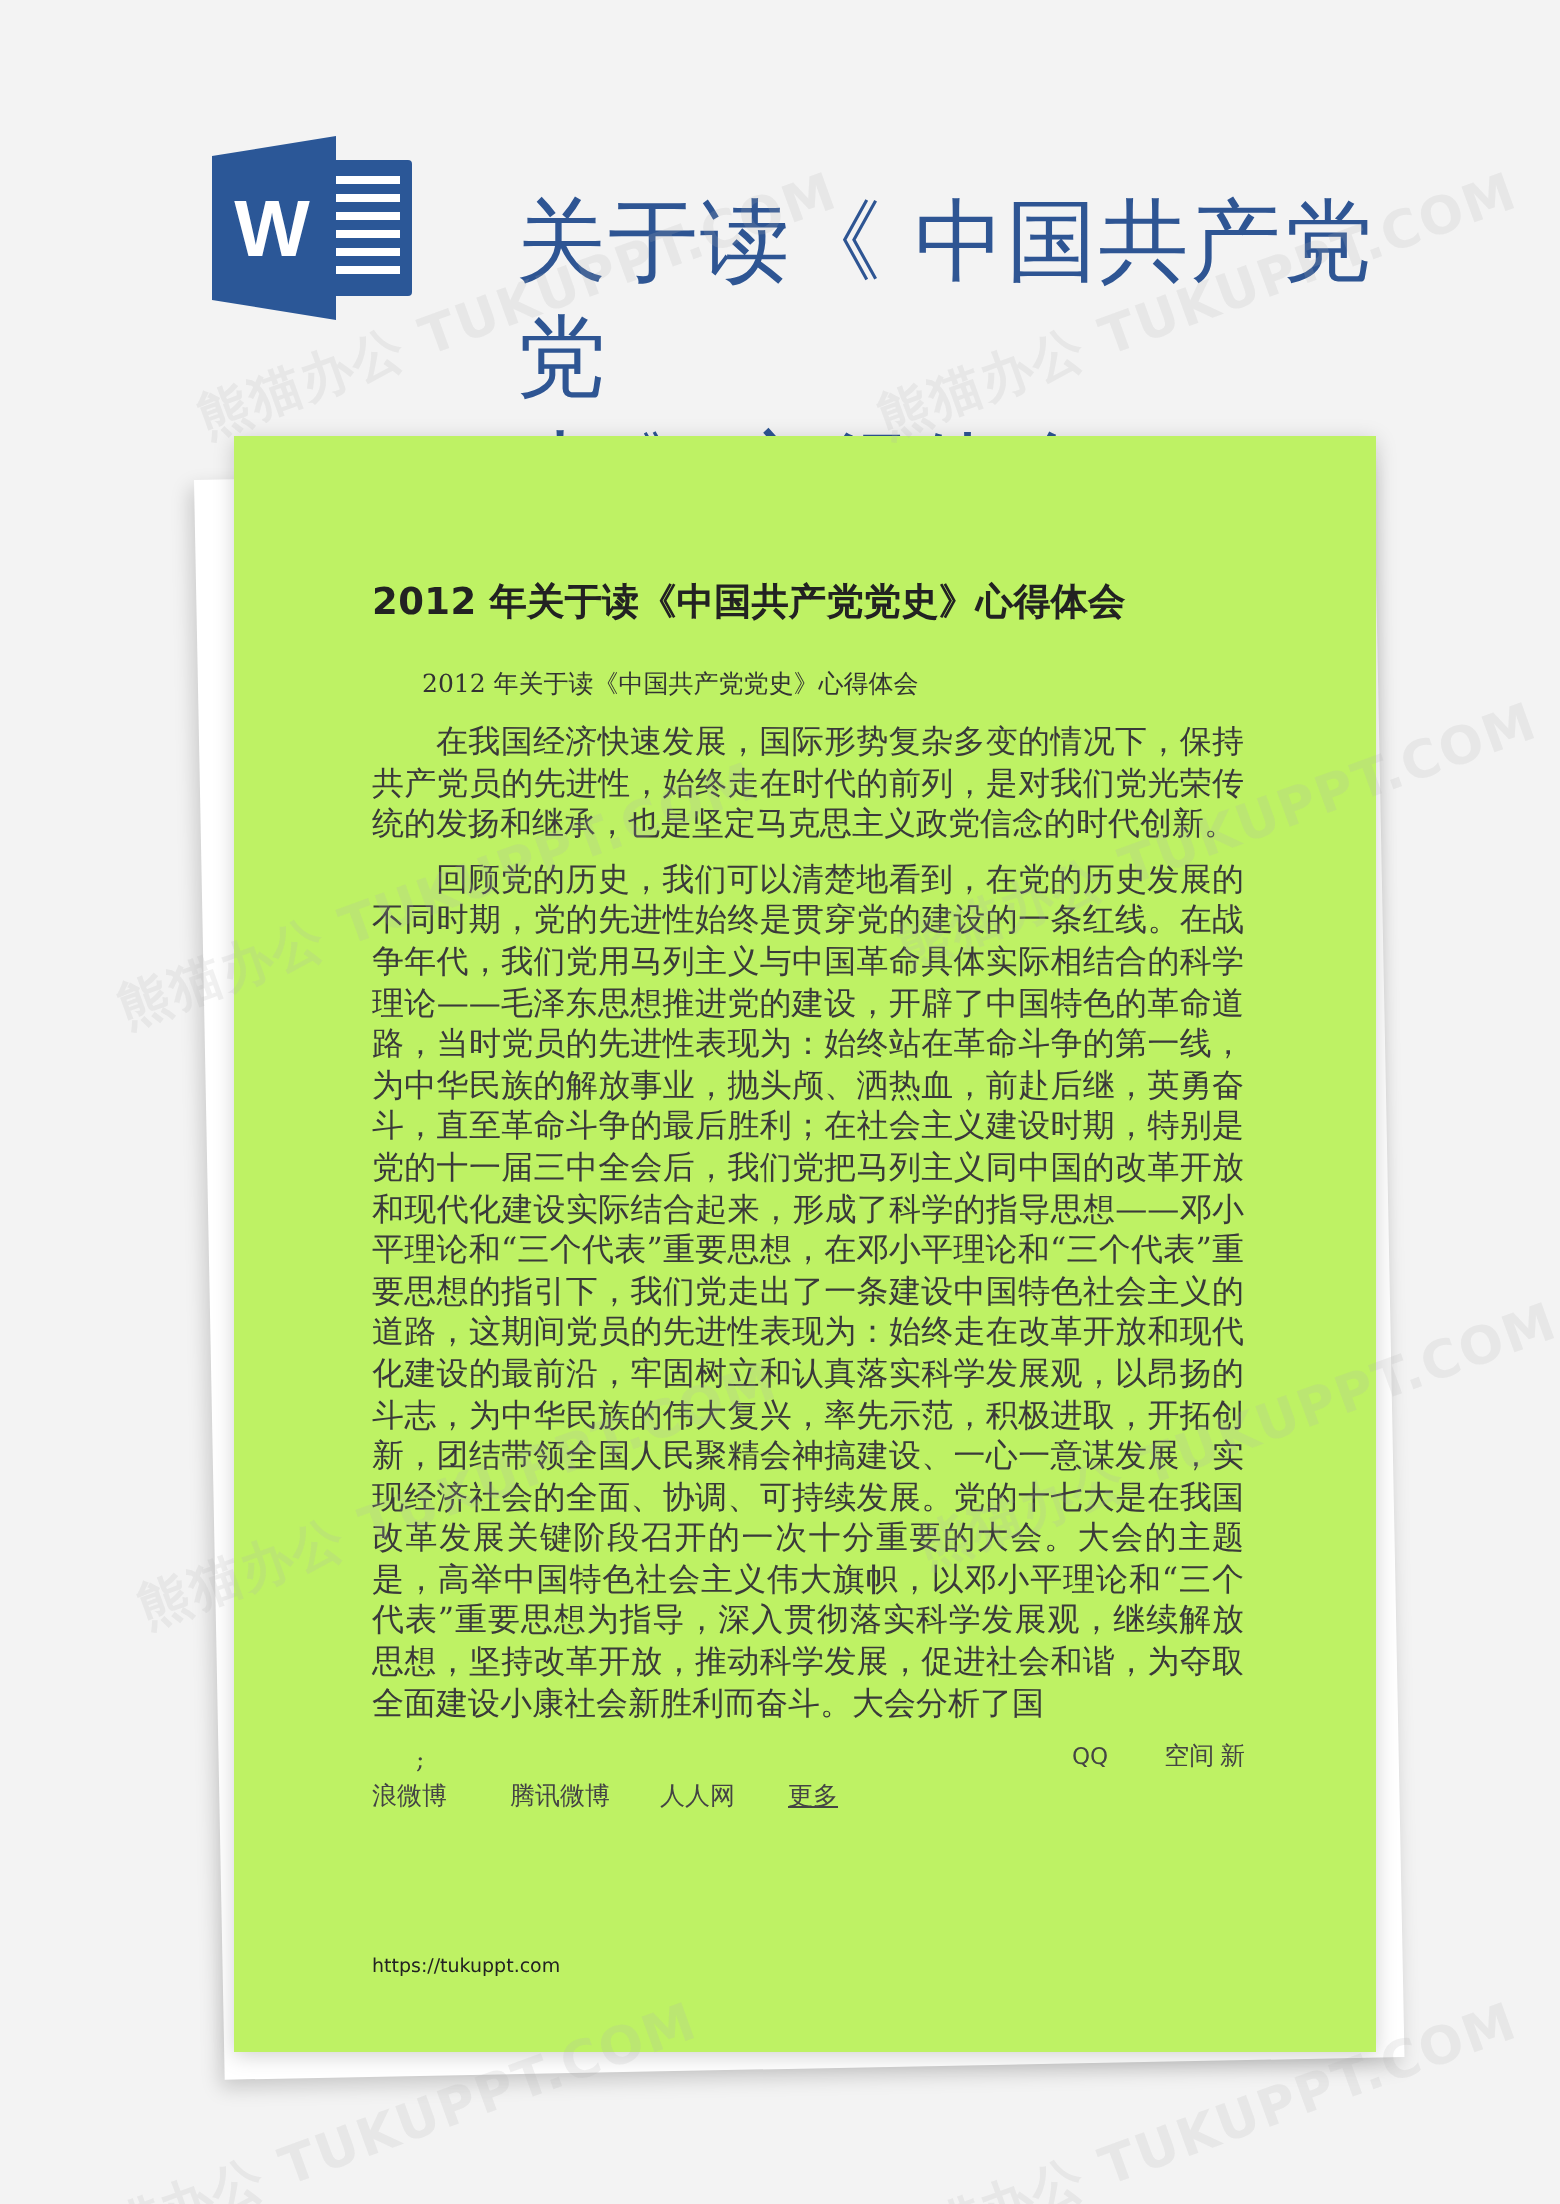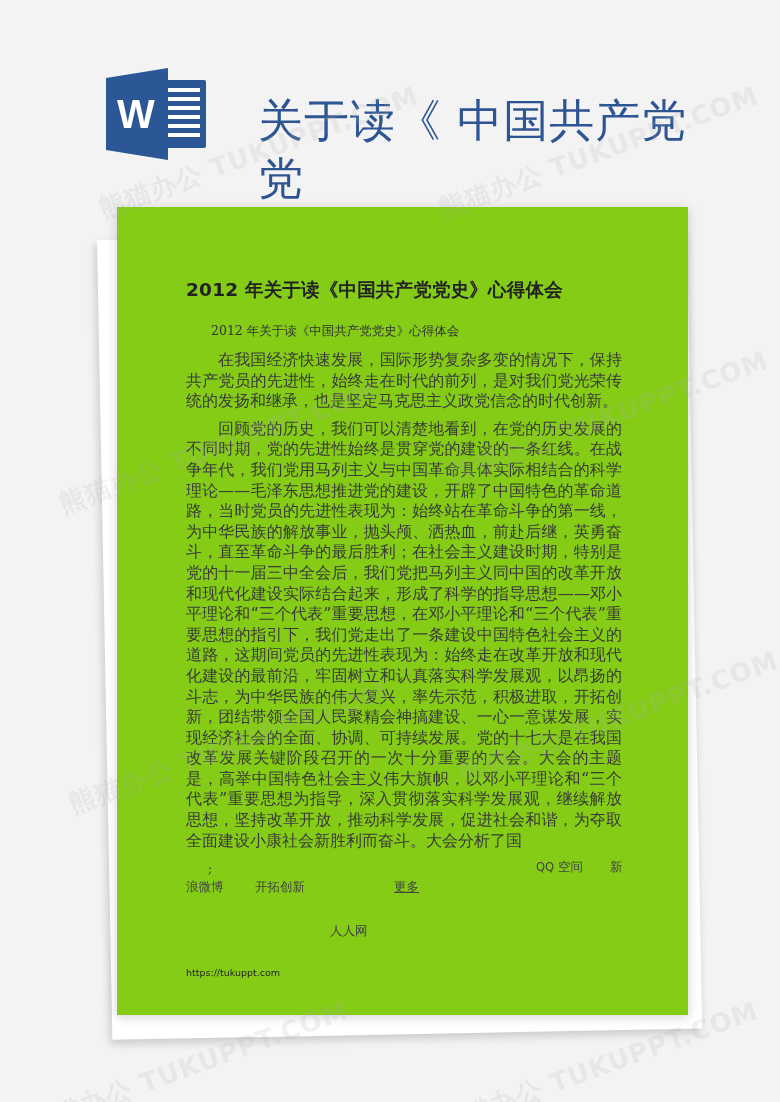--- a/index.html
+++ b/index.html
@@ -22,22 +22,22 @@
       margin-top: 32px;
     }
     
     .back-page {
       position: absolute; left: 97px; top: 240px; width: 590px; height: 800px;
       background: #ffffff;
       transform: rotate(-1.1deg); transform-origin: left top;
       box-shadow: -2px 4px 10px rgba(0,0,0,0.18);
     }
     .front-page {
-      position: absolute; left: 117px; top: 207px; width: 571px; height: 808px;
-      background: #84cc16;
+      position: absolute; left: 117px; top: 218px; width: 571px; height: 808px;
+      background: #bef264;
       box-shadow: 0 2px 10px rgba(0,0,0,0.18);
     }
     .doc-title {
       position: absolute; left: 69px; top: 70px;
       font-family: "DejaVu Sans", "Liberation Sans", sans-serif;
       font-size: 18.5px; font-weight: bold; color: #222; letter-spacing: 0.2px;
     }
     .doc-subtitle {
       position: absolute; left: 94px; top: 116px;
       font-size: 12.5px; color: #333;
@@ -104,26 +104,26 @@
 
   <div class="body-text">
     <p>在我国经济快速发展，国际形势复杂多变的情况下，保持共产党员的先进性，始终走在时代的前列，是对我们党光荣传统的发扬和继承，也是坚定马克思主义政党信念的时代创新。</p>
     <p>回顾党的历史，我们可以清楚地看到，在党的历史发展的不同时期，党的先进性始终是贯穿党的建设的一条红线。在战争年代，我们党用马列主义与中国革命具体实际相结合的科学理论——毛泽东思想推进党的建设，开辟了中国特色的革命道路，当时党员的先进性表现为：始终站在革命斗争的第一线，为中华民族的解放事业，抛头颅、洒热血，前赴后继，英勇奋斗，直至革命斗争的最后胜利；在社会主义建设时期，特别是党的十一届三中全会后，我们党把马列主义同中国的改革开放和现代化建设实际结合起来，形成了科学的指导思想——邓小平理论和“三个代表”重要思想，在邓小平理论和“三个代表”重要思想的指引下，我们党走出了一条建设中国特色社会主义的道路，这期间党员的先进性表现为：始终走在改革开放和现代化建设的最前沿，牢固树立和认真落实科学发展观，以昂扬的斗志，为中华民族的伟大复兴，率先示范，积极进取，开拓创新，团结带领全国人民聚精会神搞建设、一心一意谋发展，实现经济社会的全面、协调、可持续发展。党的十七大是在我国改革发展关键阶段召开的一次十分重要的大会。大会的主题是，高举中国特色社会主义伟大旗帜，以邓小平理论和“三个代表”重要思想为指导，深入贯彻落实科学发展观，继续解放思想，坚持改革开放，推动科学发展，促进社会和谐，为夺取全面建设小康社会新胜利而奋斗。大会分析了国</p>
   </div>
 
   <div class="share-row">
     <span style="left:22px; top:2px;">;</span>
     <span style="left:350px; top:0px;">
       <span class="sans-num" style="position:static;">QQ</span>
-      <span style="position:static;">空间</span>
+      <span style="position:static;margin-left:24px;">空间</span>
     </span>
     <span style="left:424px; top:0px;">新</span>
     <span style="left:0px; top:20px;">浪微博</span>
-    <span style="left:69px; top:20px;">开拓创新</span>
-    <span style="left:144px; top:20px;margin-top:44px;">人人网</span>
+    <span style="left:69px; top:20px;">腾讯微博</span>
+    <span style="left:144px; top:20px;">人人网</span>
     <span style="left:208px; top:20px;text-decoration:underline;">更多</span>
   </div>
 
 
   <div class="footer-url">https://tukuppt.com</div>
 </div>
 
 <div class="watermark" style="left:90px; top:135px;">熊猫办公 TUKUPPT.COM</div>
 <div class="watermark" style="left:430px; top:135px;">熊猫办公 TUKUPPT.COM</div>
 <div class="watermark" style="left:50px; top:430px;">熊猫办公 TUKUPPT.COM</div>

